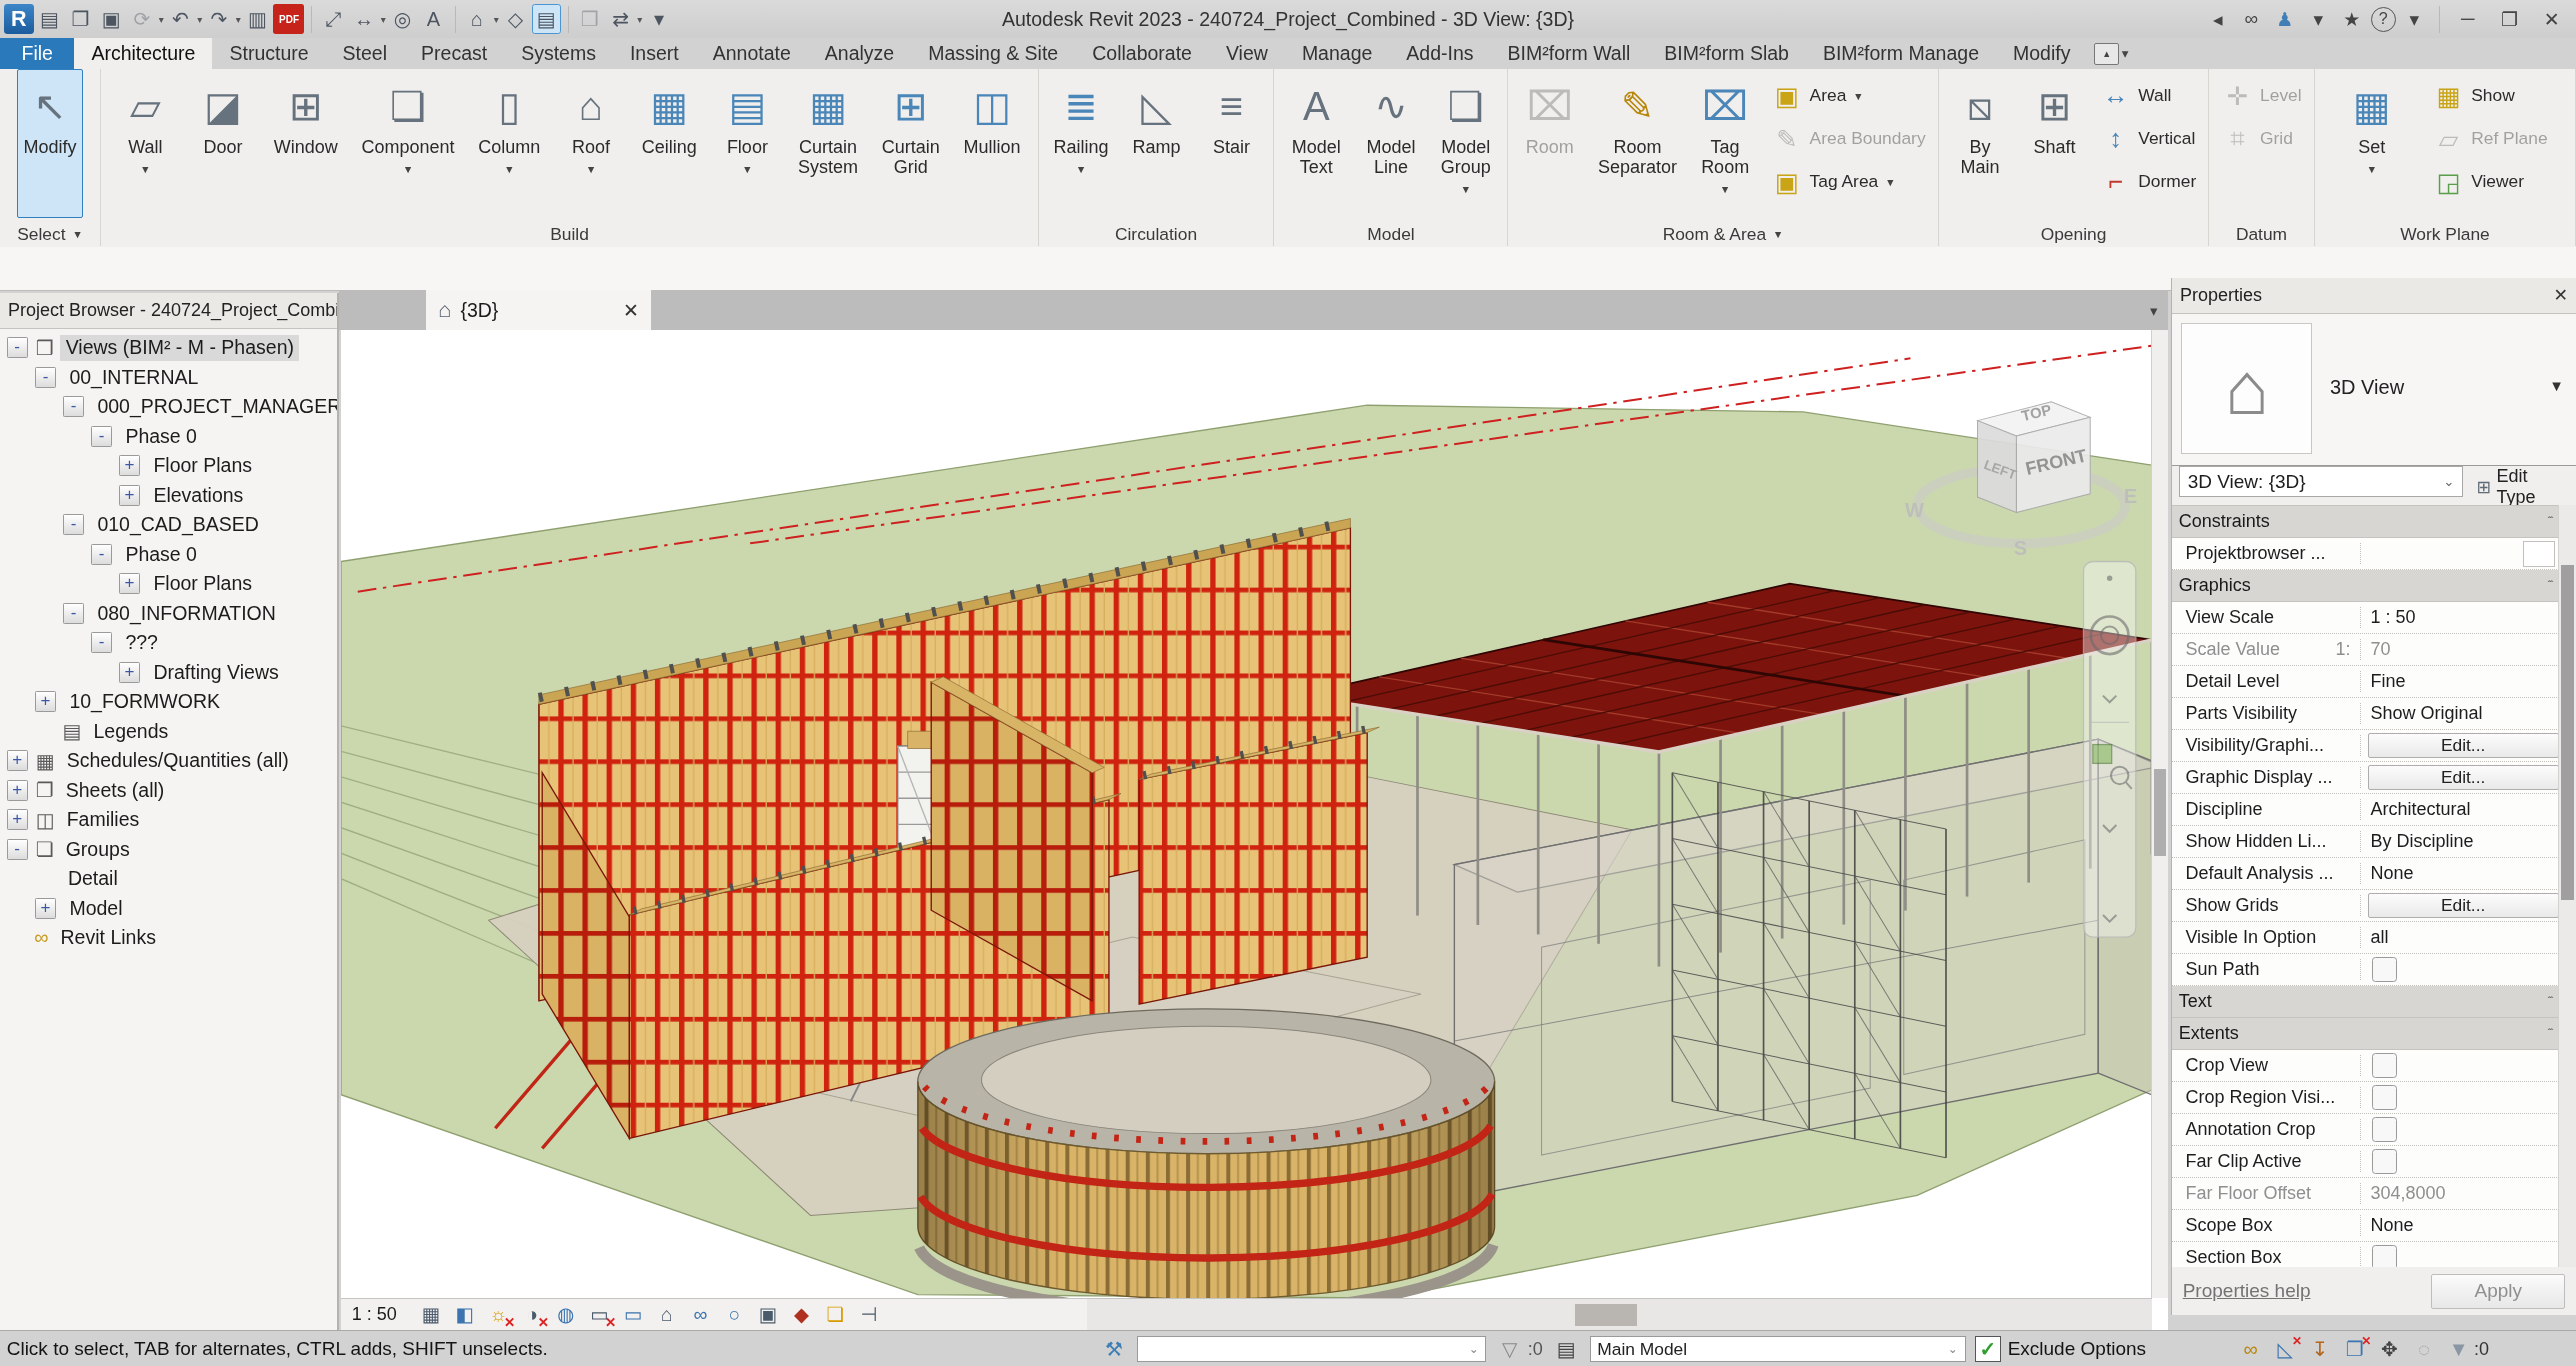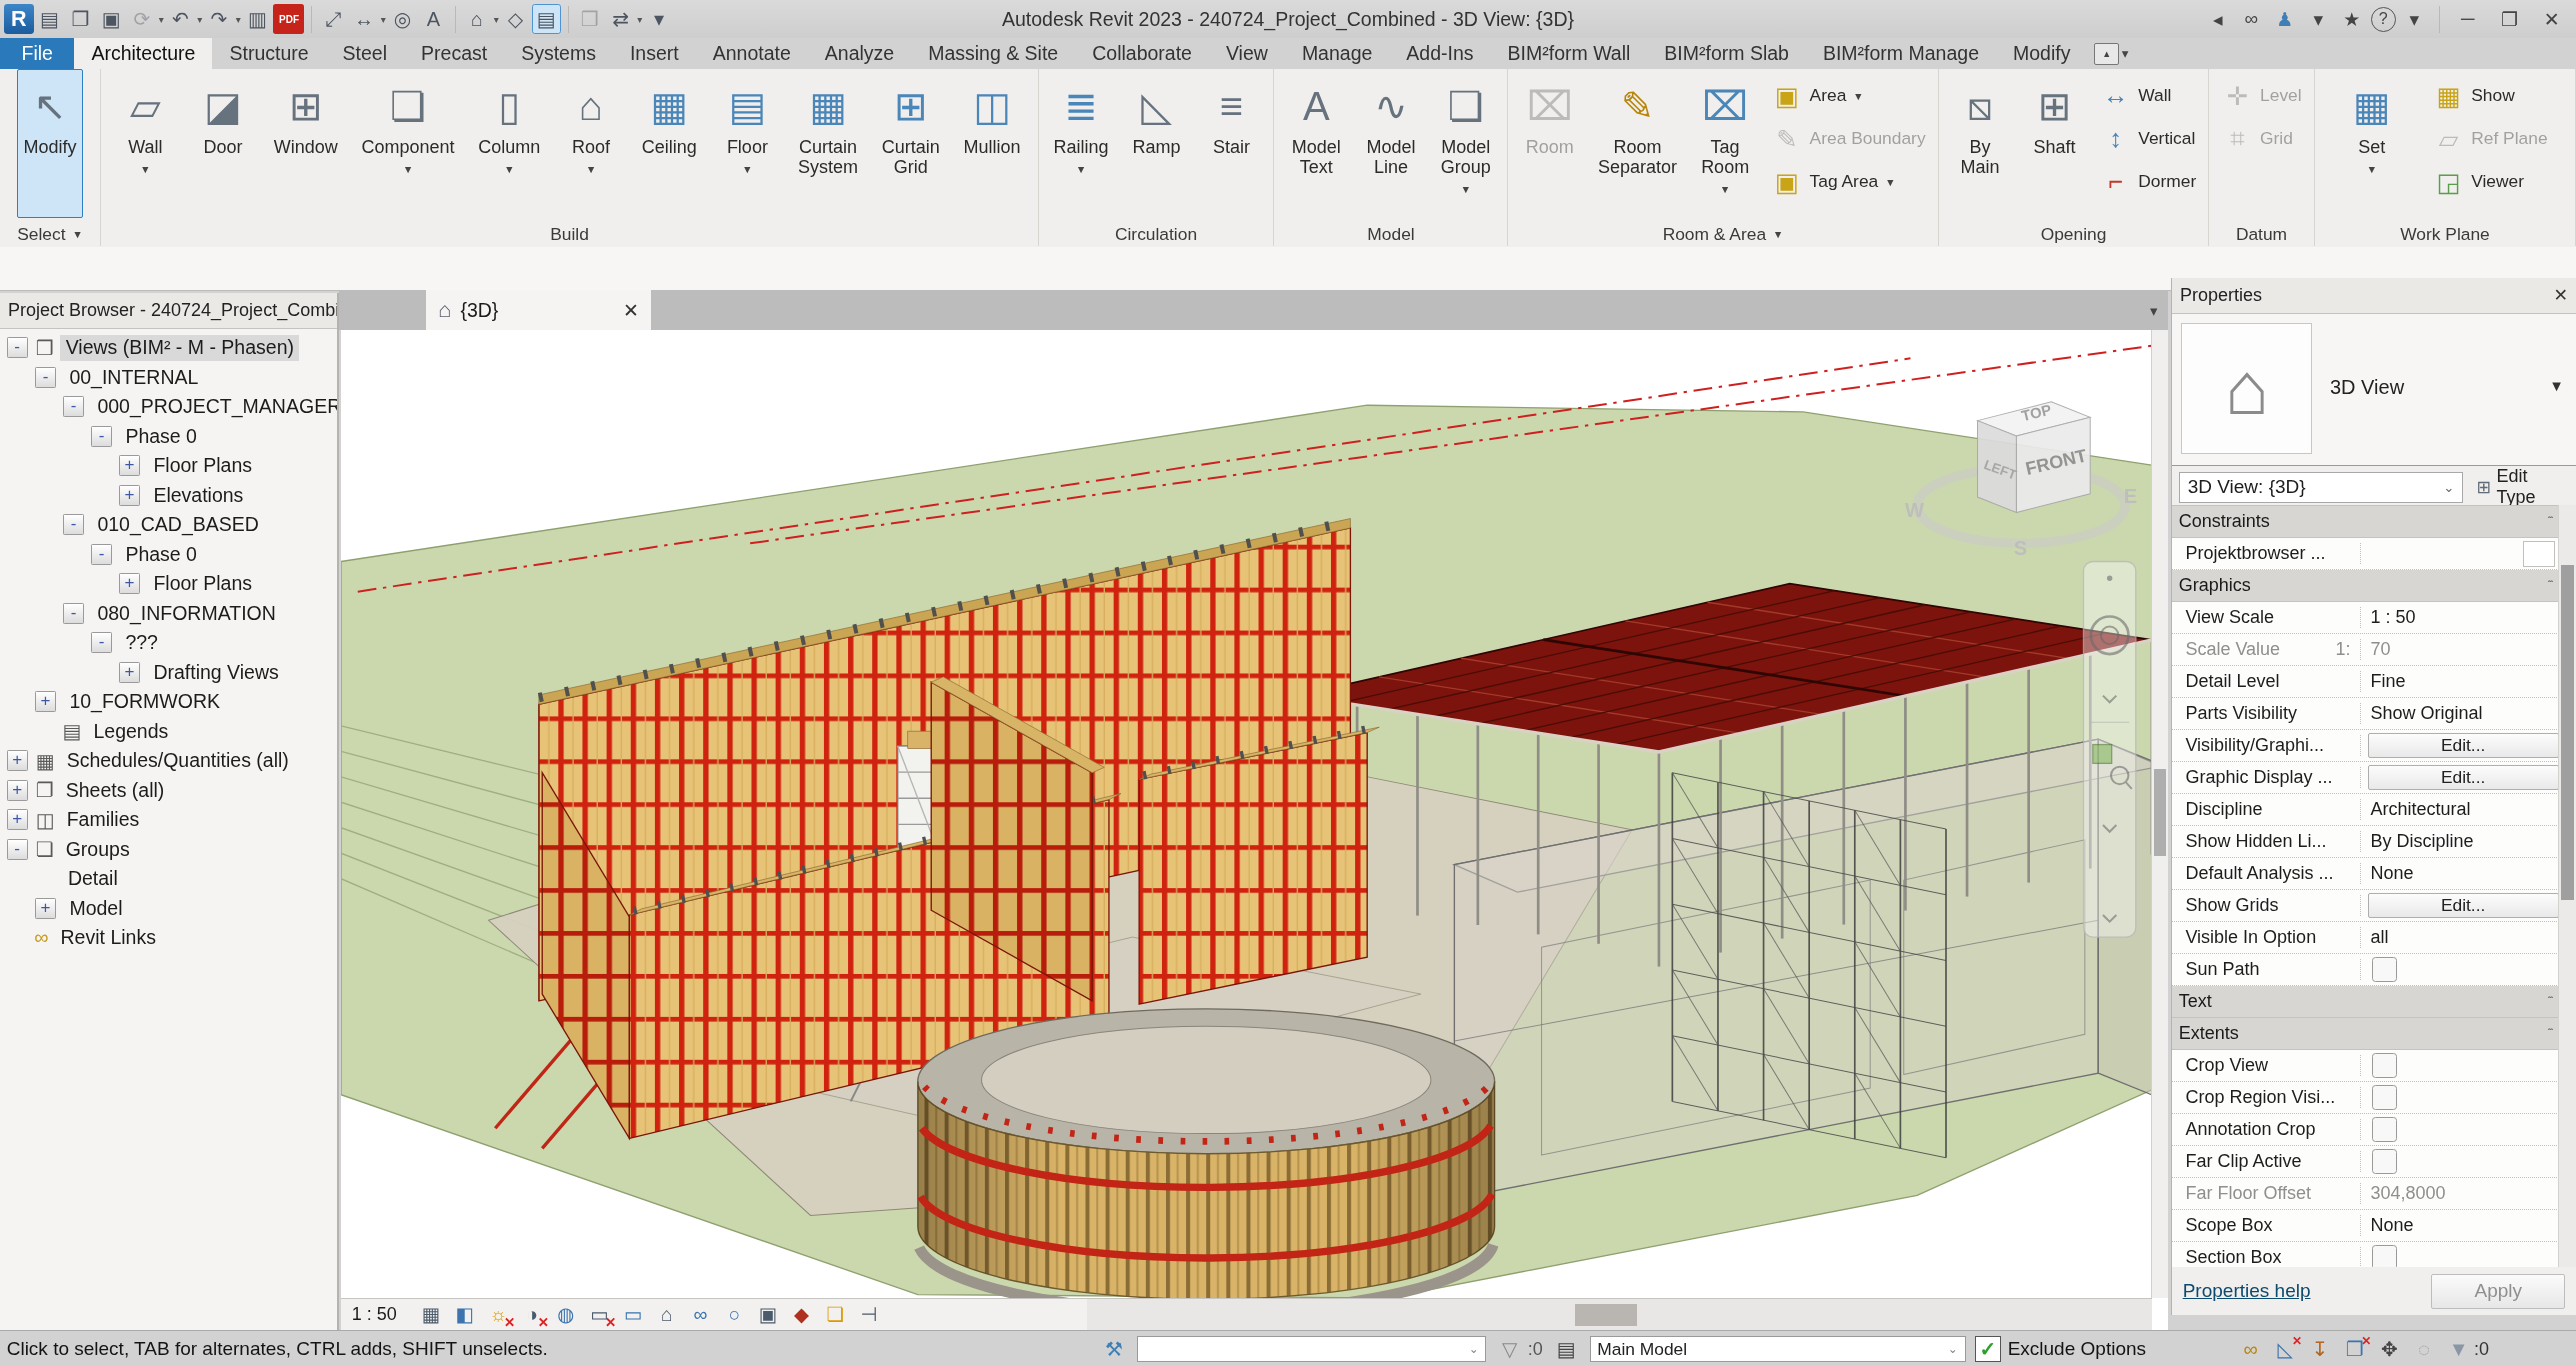--- a/index.html
+++ b/index.html
@@ -85,21 +85,21 @@
   .hthumb{position:absolute;left:488px;top:5.4px;width:62px;height:21.5px;background:#b9b6b2}
   
   .props{position:absolute;left:2171px;top:278px;width:405px;height:1037px;background:#f0efed;border-left:0.7px solid #b5b3b0;
     box-sizing:border-box;overflow:hidden}
   .props .phead{background:#ebe9e6}
   .ptypesel{position:relative;height:151px;background:#f7f6f5;border-bottom:1.3px solid #9c9a97}
   .pthumb{position:absolute;left:9.4px;top:9.4px;width:129px;height:129px;background:#fdfdfd;border:0.7px solid #c9c7c4;
     display:flex;align-items:center;justify-content:center;font-size:74px;color:#8b8b8b}
   .ptname{position:absolute;left:158px;top:62px;font-size:20px;color:#222}
   .ptcaret{position:absolute;right:12px;top:64px;font-size:14.8px;color:#333}
-  .pinst{height:42px;display:flex;align-items:center;padding:0 6.7px;gap:13px}
+  .pinst{height:42px;display:flex;padding:0 6.7px;gap:13px}
   .pisel{width:290px;height:31px;background:#fff;border:0.7px solid #a8a8a8;display:flex;align-items:center;
     padding:0 8px;font-size:19px;color:#1d1d1d;box-sizing:border-box}
   .pisel .chev{margin-left:auto;font-size:13.4px;color:#666}
   .edittype{display:flex;align-items:center;gap:5.4px;font-size:18px;color:#222;cursor:pointer}
   .edittype .ic{font-size:17.4px;color:#5f6b76}
   #prows{position:absolute;left:0;top:227px;right:17.4px;bottom:48px;overflow:hidden;border-top:0.7px solid #c5c3c0}
   .prow{display:flex;align-items:center;height:31px;border-bottom:0.7px dotted #c2c0bd;background:#fdfdfc;font-size:18px}
   .prow .pl{width:189px;padding-left:13.4px;color:#1d1d1d;white-space:nowrap;overflow:hidden;flex:none;
     border-right:0.7px dotted #c2c0bd;box-sizing:border-box;display:flex}
   .prow .sub{margin-left:auto;padding-right:9.4px}
@@ -107,21 +107,21 @@
   .prow.gray .pl,.prow.gray .pv{color:#8f8f8f}
   .pbtn{margin-left:6.7px;width:201px;height:25.5px;background:linear-gradient(#fcfcfc,#e9e9e9);border:0.7px solid #b0aead;
     border-radius:2px;font-size:17.4px;color:#222;font-family:inherit;cursor:pointer}
   .pcb{margin-left:10.7px;width:23px;height:23px;border:1.3px solid #9a9a9a;border-radius:3.4px;background:#f8f8f8;cursor:pointer}
   .psec{display:flex;align-items:center;height:31px;background:#d8d6d3;font-size:18px;color:#1a1a1a;padding-left:6.7px;
     border-bottom:0.7px solid #c5c3c0;cursor:pointer}
   .psec .chev2{margin-left:auto;padding-right:6.7px;font-size:10px;color:#555;letter-spacing:-1.3px}
   .pvscroll{position:absolute;right:0;top:227px;width:17.4px;bottom:48px;background:#eceae8;border-left:0.7px solid #d4d2cf}
   .pvthumb{position:absolute;left:2px;right:2px;top:60px;height:335px;background:#9f9f9f}
   .pfoot{position:absolute;left:0;right:0;bottom:0;height:48px;display:flex;align-items:center;padding:0 10.7px;box-sizing:border-box}
-  .phelp{font-size:19px;color:#0c4a6e;text-decoration:underline;cursor:pointer}
+  .phelp{font-size:19px;color:#737373;text-decoration:underline;cursor:pointer}
   .apply{margin-left:auto;width:134px;height:35px;background:linear-gradient(#fbfbfb,#e7e7e7);border:0.7px solid #bdbdbd;
     border-radius:2px;font-size:19px;color:#8f8f8f;font-family:inherit}
   
   .statusbar{position:absolute;left:0;top:1330px;width:2576px;height:36px;background:#d2d2d2;border-top:0.7px solid #a9a9a9}
   .sbhint{position:absolute;left:6.7px;top:6.7px;font-size:19px;color:#141414;white-space:nowrap}
   #sbcenter{position:absolute;left:1100px;top:0;height:36px;display:flex;align-items:center;gap:9.4px}
   .sbic{position:relative;font-size:20px;display:inline-flex;align-items:center;justify-content:center;width:28px;height:28px}
   .sbinput{width:349px;height:25.5px;background:#fff;border:0.7px solid #9a9a9a;display:flex;align-items:center;
     padding:0 6.7px;box-sizing:border-box;font-size:17.4px;color:#222}
   .sbinput .chev{margin-left:auto;color:#888;font-size:12px}

